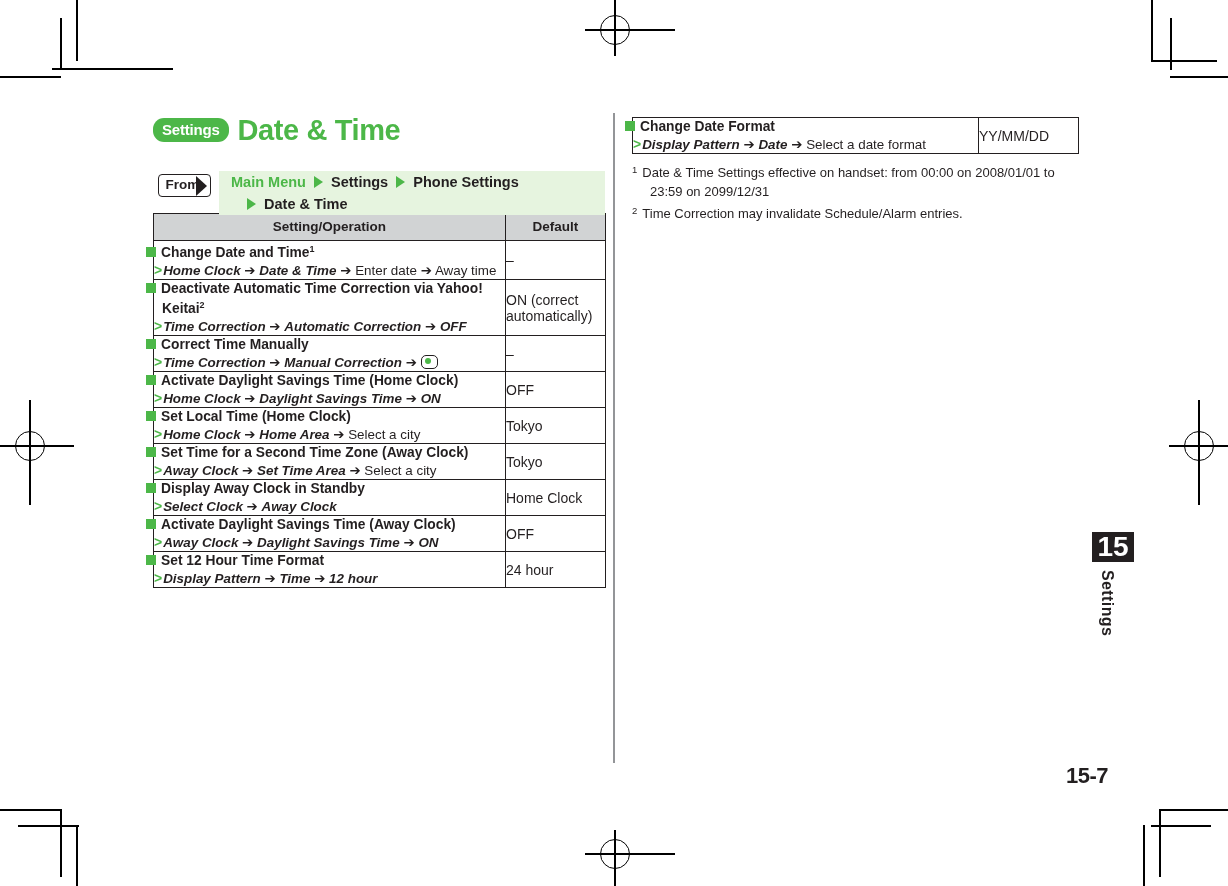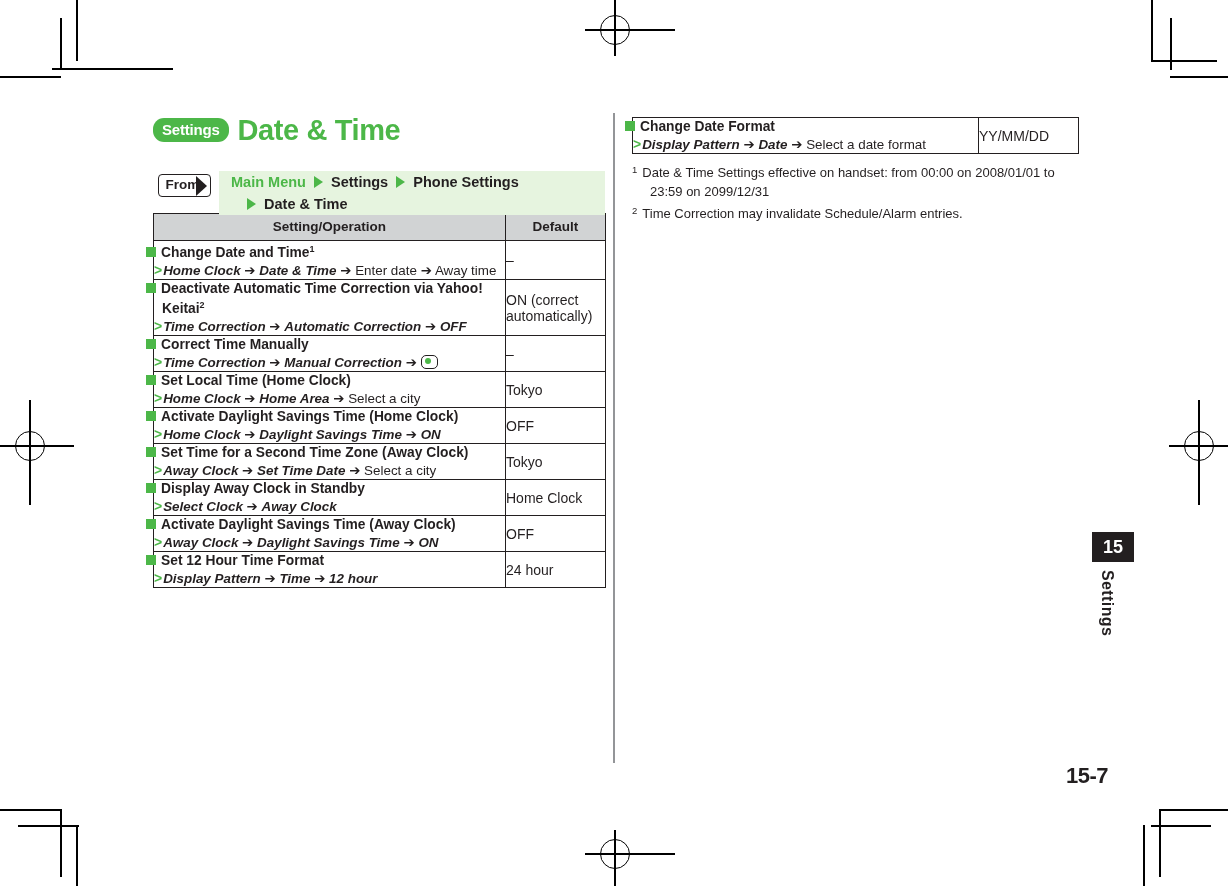--- a/index.html
+++ b/index.html
@@ -234,21 +234,21 @@
   }
 
   
   .side-tab {
     position: absolute;
     left: 1092px; top: 532px;
     width: 42px; height: 30px;
     background: #231f20;
     color: #fff;
     font-weight: bold;
-    font-size: 18px;
+    font-size: 28px;
     display: flex; align-items: center; justify-content: center;
   }
   .side-tab-label {
     position: absolute;
     left: 1098px; top: 570px;
     font-weight: bold;
     font-size: 16px;
     color: #231f20;
     writing-mode: vertical-rl;
     letter-spacing: 0.4px;
@@ -369,36 +369,36 @@
           </tr>
           <tr>
             <td class="cell-op">
               <span class="op-title"><span class="sq"></span>Correct Time Manually</span>
               <span class="op-path"><span class="gt">&gt;</span><span class="it">Time Correction</span> <span class="arw">➔</span> <span class="it">Manual Correction</span> <span class="arw">➔</span> <span class="keybtn"><i></i></span></span>
             </td>
             <td class="cell-def">–</td>
           </tr>
           <tr>
             <td class="cell-op">
+              <span class="op-title"><span class="sq"></span>Activate Daylight Savings Time (Home Clock)</span>
+              <span class="op-path"><span class="gt">&gt;</span><span class="it">Home Clock</span> <span class="arw">➔</span> <span class="it">Daylight Savings Time</span> <span class="arw">➔</span> <span class="it">ON</span> </span>
+            </td>
+            <td class="cell-def">OFF</td>
+          </tr>
+          <tr>
+            <td class="cell-op">
               <span class="op-title"><span class="sq"></span>Set Local Time (Home Clock)</span>
               <span class="op-path"><span class="gt">&gt;</span><span class="it">Home Clock</span> <span class="arw">➔</span> <span class="it">Home Area</span> <span class="arw">➔</span> <span class="plain">Select a city</span> </span>
             </td>
             <td class="cell-def">Tokyo</td>
           </tr>
           <tr>
             <td class="cell-op">
-              <span class="op-title"><span class="sq"></span>Activate Daylight Savings Time (Home Clock)</span>
-              <span class="op-path"><span class="gt">&gt;</span><span class="it">Home Clock</span> <span class="arw">➔</span> <span class="it">Daylight Savings Time</span> <span class="arw">➔</span> <span class="it">ON</span> </span>
-            </td>
-            <td class="cell-def">OFF</td>
-          </tr>
-          <tr>
-            <td class="cell-op">
               <span class="op-title"><span class="sq"></span>Set Time for a Second Time Zone (Away Clock)</span>
-              <span class="op-path"><span class="gt">&gt;</span><span class="it">Away Clock</span> <span class="arw">➔</span> <span class="it">Set Time Date</span> <span class="arw">➔</span> <span class="plain">Select a city</span> </span>
+              <span class="op-path"><span class="gt">&gt;</span><span class="it">Away Clock</span> <span class="arw">➔</span> <span class="it">Set Time Area</span> <span class="arw">➔</span> <span class="plain">Select a city</span> </span>
             </td>
             <td class="cell-def">Tokyo</td>
           </tr>
           <tr>
             <td class="cell-op">
               <span class="op-title"><span class="sq"></span>Display Away Clock in Standby</span>
               <span class="op-path"><span class="gt">&gt;</span><span class="it">Select Clock</span> <span class="arw">➔</span> <span class="it">Away Clock</span> </span>
             </td>
             <td class="cell-def">Home Clock</td>
           </tr>

